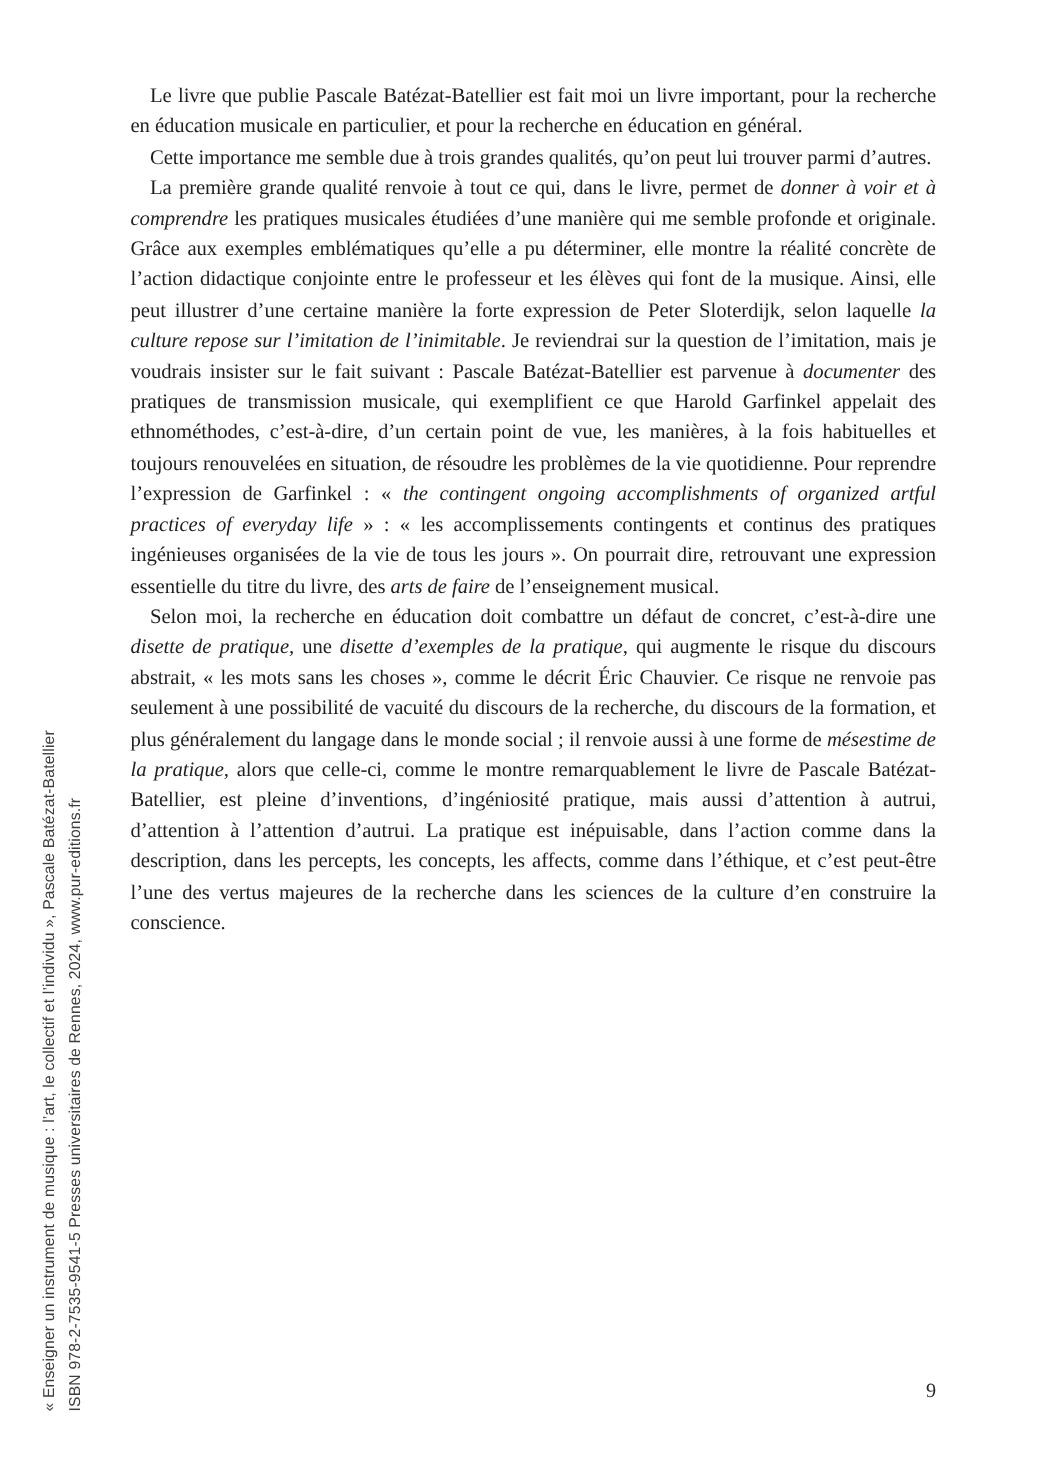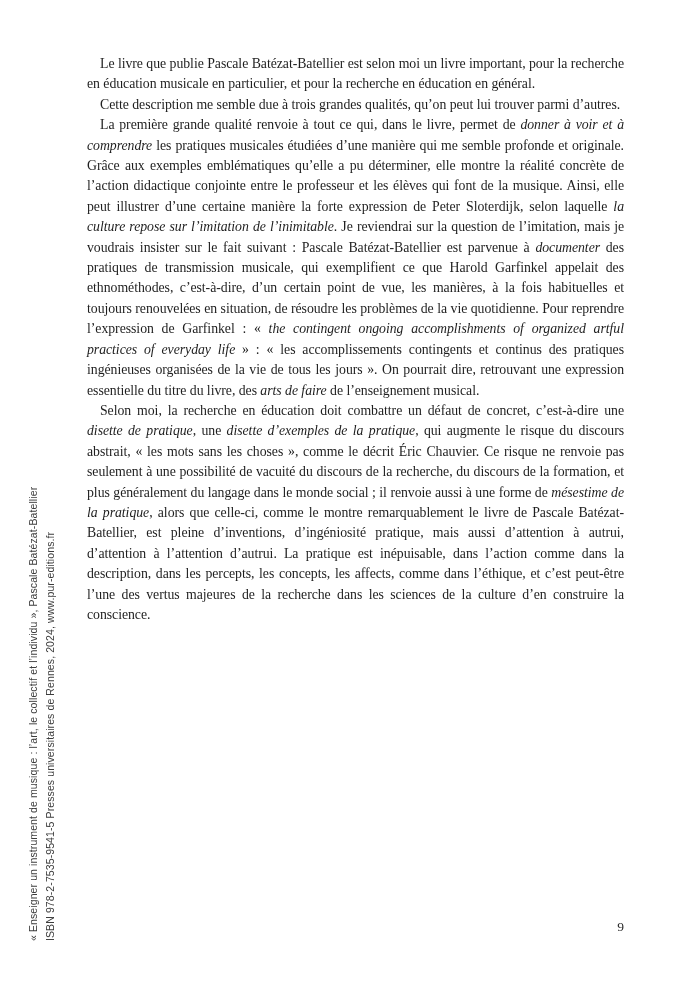--- a/index.html
+++ b/index.html
@@ -76,22 +76,22 @@
 
 <div class="page">
 
   <div class="spine">
     <div>« Enseigner un instrument de musique : l’art, le collectif et l’individu », Pascale Batézat-Batellier</div>
     <div>ISBN 978-2-7535-9541-5 Presses universitaires de Rennes, 2024, www.pur-editions.fr</div>
   </div>
 
   <div class="content">
     <div class="paragraphs">
-        <p><span>Le livre que publie Pascale Batézat-Batellier est selon moi un livre important, pour la recherche en éducation musicale en particulier, et pour la recherche en éducation en général.</span></p>
-        <p><span>Cette description me semble due à trois grandes qualités, qu’on peut lui trouver parmi d’autres.</span></p>
+        <p><span>Le livre que publie Pascale Batézat-Batellier est fait moi un livre important, pour la recherche en éducation musicale en particulier, et pour la recherche en éducation en général.</span></p>
+        <p><span>Cette importance me semble due à trois grandes qualités, qu’on peut lui trouver parmi d’autres.</span></p>
         <p><span>La première grande qualité renvoie à tout ce qui, dans le livre, permet de </span><em>donner à voir et à comprendre</em><span> les pratiques musicales étudiées d’une manière qui me semble profonde et originale. Grâce aux exemples emblématiques qu’elle a pu déterminer, elle montre la réalité concrète de l’action didactique conjointe entre le professeur et les élèves qui font de la musique. Ainsi, elle peut illustrer d’une certaine manière la forte expression de Peter Sloterdijk, selon laquelle </span><em>la culture repose sur l’imitation de l’inimitable</em><span>. Je reviendrai sur la question de l’imitation, mais je voudrais insister sur le fait suivant : Pascale Batézat-Batellier est parvenue à </span><em>documenter</em><span> des pratiques de transmission musicale, qui exemplifient ce que Harold Garfinkel appelait des ethnométhodes, c’est-à-dire, d’un certain point de vue, les manières, à la fois habituelles et toujours renouvelées en situation, de résoudre les problèmes de la vie quotidienne. Pour reprendre l’expression de Garfinkel : « </span><em>the contingent ongoing accomplishments of organized artful practices of everyday life</em><span> » : « les accomplissements contingents et continus des pratiques ingénieuses organisées de la vie de tous les jours ». On pourrait dire, retrouvant une expression essentielle du titre du livre, des </span><em>arts de faire</em><span> de l’enseignement musical.</span></p>
         <p><span>Selon moi, la recherche en éducation doit combattre un défaut de concret, c’est-à-dire une </span><em>disette de pratique</em><span>, une </span><em>disette d’exemples de la pratique</em><span>, qui augmente le risque du discours abstrait, « les mots sans les choses », comme le décrit Éric Chauvier. Ce risque ne renvoie pas seulement à une possibilité de vacuité du discours de la recherche, du discours de la formation, et plus généralement du langage dans le monde social ; il renvoie aussi à une forme de </span><em>mésestime de la pratique</em><span>, alors que celle-ci, comme le montre remarquablement le livre de Pascale Batézat-Batellier, est pleine d’inventions, d’ingéniosité pratique, mais aussi d’attention à autrui, d’attention à l’attention d’autrui. La pratique est inépuisable, dans l’action comme dans la description, dans les percepts, les concepts, les affects, comme dans l’éthique, et c’est peut-être l’une des vertus majeures de la recherche dans les sciences de la culture d’en construire la conscience.</span></p>
       </div>
   </div>
 
   <div class="page-number">9</div>
 
 </div>
 
 </body></html>

